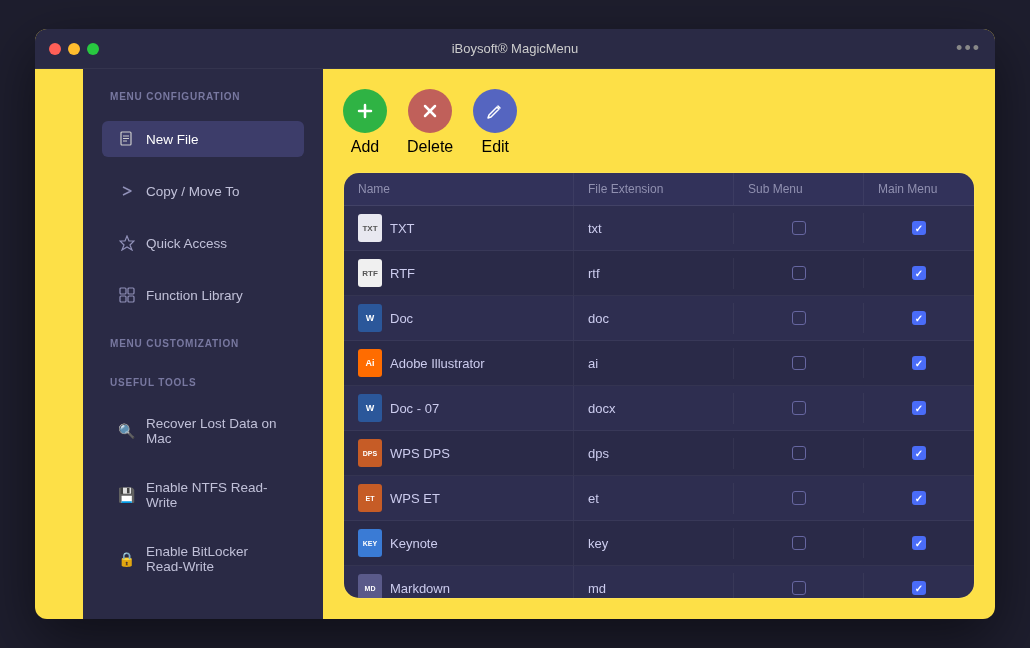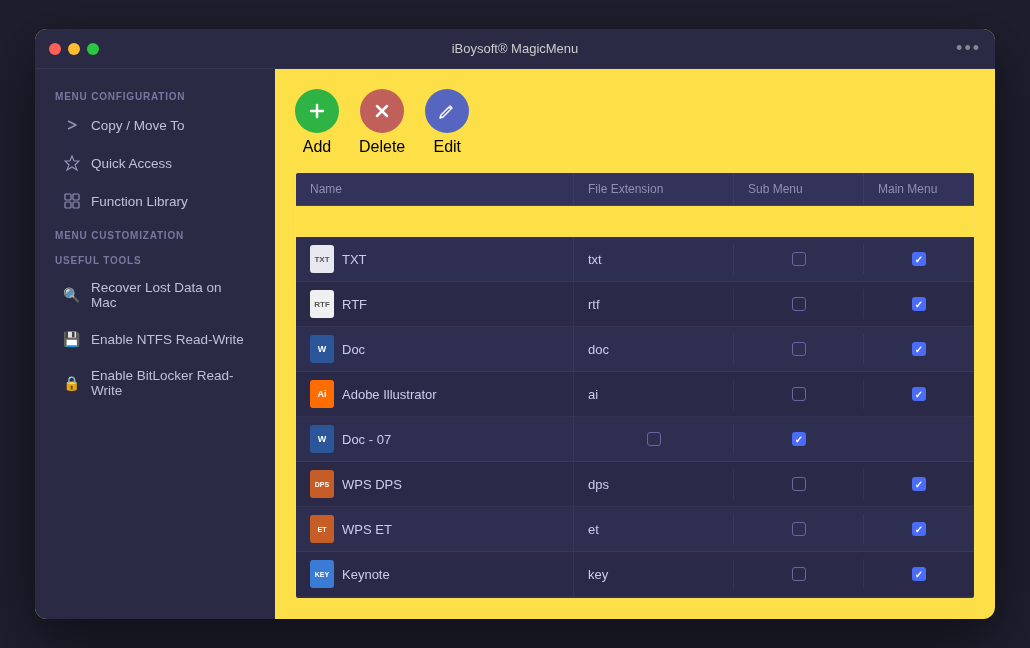--- a/index.html
+++ b/index.html
@@ -62,25 +62,26 @@
     .main-content {
       display: flex;
       flex: 1;
       overflow: hidden;
     }
     
     .sidebar {
       width: 240px;
       background: #2a2a45;
       flex-shrink: 0;
-      padding: 12px 4px;
+      padding: 12px 11px;
       display: flex;
       flex-direction: column;
-      gap: 0;
+      gap: 14px;
       overflow-y: auto;
+      margin-left: 48px;
     }
     .section-label {
       font-size: 10px;
       color: #7878a0;
       text-transform: uppercase;
       letter-spacing: 0.8px;
       padding: 10px 16px 4px 16px;
       font-weight: 600;
     }
     .sidebar-item {
@@ -139,25 +140,24 @@
       justify-content: center;
       font-size: 22px;
     }
     .btn-add { background: #2fb344; color: white; }
     .btn-delete { background: #c0605a; color: white; }
     .btn-edit { background: #5565c0; color: white; }
     
     .table-container {
       flex: 1;
       overflow: hidden;
-      border-radius: 3px;
+      border-radius: 16px;
       border: 1px solid rgba(255,255,255,0.08);
       display: flex;
       flex-direction: column;
-      gap: 31px;
     }
     .table-header {
       display: grid;
       grid-template-columns: 1fr 160px 130px 110px;
       background: #32325a;
       border-bottom: 1px solid rgba(255,255,255,0.08);
       flex-shrink: 0;
     }
     .th {
       padding: 9px 14px;
@@ -261,20 +261,31 @@
     </div>
     <span class="titlebar-title">iBoysoft® MagicMenu</span>
     <span class="titlebar-more">•••</span>
   </div>
 
   <div class="main-content">
 
     <div class="sidebar">
       <div class="section-label">Menu Configuration</div>
 
+      <div class="sidebar-item active">
+        <div class="sidebar-icon">
+          <svg width="16" height="16" viewBox="0 0 16 16" fill="none">
+            <rect x="2" y="1" width="10" height="13" rx="1" stroke="#ccc" stroke-width="1.2" fill="none"></rect>
+            <line x1="4" y1="5" x2="10" y2="5" stroke="#ccc" stroke-width="1"></line>
+            <line x1="4" y1="7.5" x2="10" y2="7.5" stroke="#ccc" stroke-width="1"></line>
+            <line x1="4" y1="10" x2="8" y2="10" stroke="#ccc" stroke-width="1"></line>
+          </svg>
+        </div>
+        <span>New File</span>
+      </div>
 
       <div class="sidebar-item">
         <div class="sidebar-icon">
           <svg width="16" height="16" viewBox="0 0 16 16" fill="none">
             <polyline points="4,4 12,8 4,12" stroke="#9090b8" stroke-width="1.5" fill="none" stroke-linejoin="round"></polyline>
           </svg>
         </div>
         <span>Copy / Move To</span>
       </div>
 
@@ -410,20 +421,21 @@
               </div>
               <div class="td center">
                 <div class="checkbox-checked"></div>
               </div>
             </div>
             <div class="table-row">
               <div class="td">
                 <div class="file-icon file-icon-docx">W</div>
                 <span>Doc - 07</span>
               </div>
+              <div class="td">docx</div>
               <div class="td center">
                 <div class="checkbox-empty"></div>
               </div>
               <div class="td center">
                 <div class="checkbox-checked"></div>
               </div>
             </div>
             <div class="table-row">
               <div class="td">
                 <div class="file-icon file-icon-dps">DPS</div>

